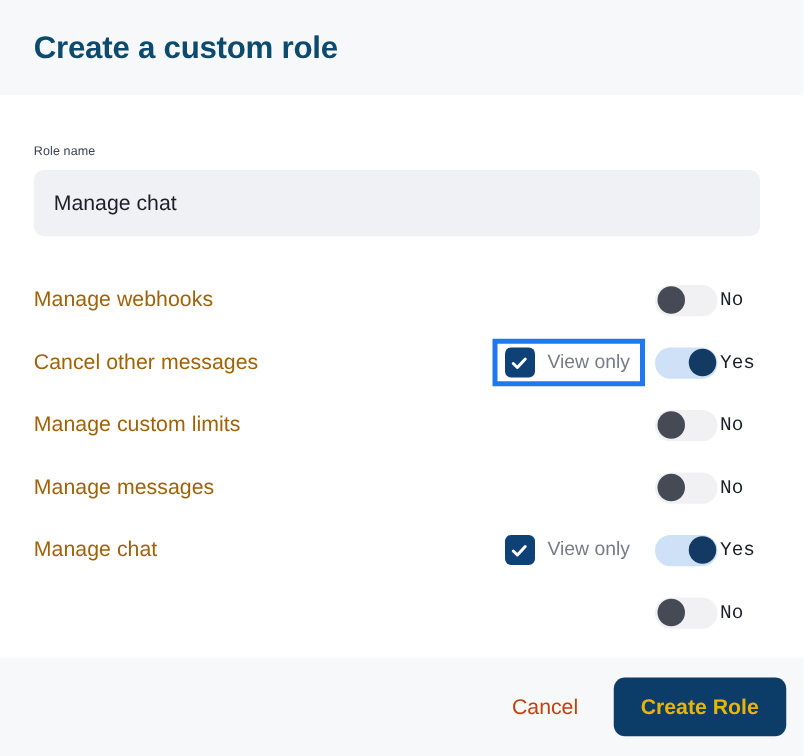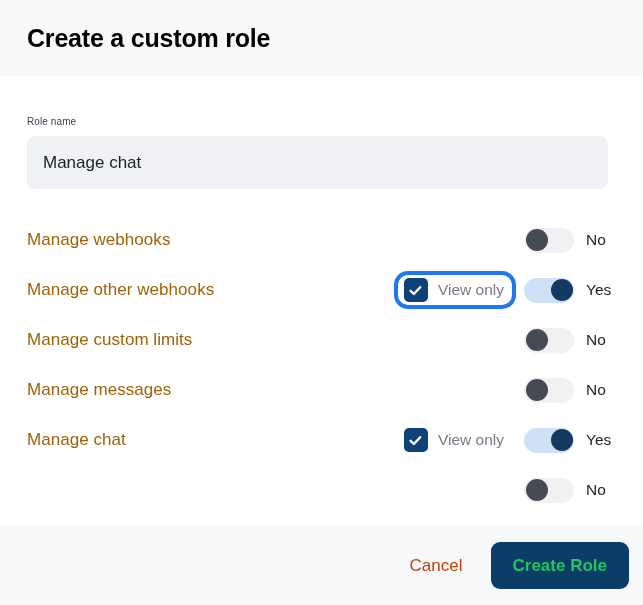--- a/index.html
+++ b/index.html
@@ -32,21 +32,21 @@
     background: #f7f8fa;
     display: flex;
     align-items: center;
     padding: 0 27px;
     flex: 0 0 auto;
   }
   .dialog-title {
     font-size: 25px;
     font-weight: 700;
     letter-spacing: -0.2px;
-    color: #000000;
+    color: #0c4a6e;
   }
 
   
   .dialog-body {
     flex: 1 1 auto;
     background: #ffffff;
     padding: 0 27px;
     position: relative;
     overflow: hidden;
   }
@@ -93,21 +93,21 @@
     position: absolute;
     left: 0;
     letter-spacing: 0.05px;
   }
 
   .viewonly-wrap {
     display: flex;
     align-items: center;
     gap: 10px;
     padding: 7px 12px 7px 10px;
-    border-radius: 14px;
+    border-radius: 0;
     margin-right: 8px;
   }
   .viewonly-wrap.focused {
     border: 4px solid #1f78f2;
     background: #ffffff;
     padding: 3px 8px 3px 6px;
   }
   .viewonly-wrap.hidden-slot {
     visibility: hidden;
   }
@@ -126,23 +126,24 @@
 
   .viewonly-label {
     font-size: 15.5px;
     color: #767c88;
     white-space: nowrap;
   }
 
   .toggle-group {
     display: flex;
     align-items: center;
-    gap: 12px;
+    gap: 2px;
     width: 92px;
     justify-content: flex-start;
+    font-family: Liberation Mono, monospace;
   }
 
   .toggle {
     width: 50px;
     height: 25px;
     border-radius: 13px;
     position: relative;
     flex: 0 0 auto;
     background: #f1f1f4;
   }
@@ -186,21 +187,21 @@
     padding: 10px 6px;
   }
 
   .btn-create {
     background: #0c3c68;
     border: none;
     border-radius: 9px;
     font-family: "Liberation Sans", sans-serif;
     font-size: 17px;
     font-weight: 700;
-    color: #22c55e;
+    color: #eab308;
     cursor: pointer;
     height: 47px;
     padding: 0 22px;
   }
 </style>
 </head>
 <body>
 
 <div class="dialog">
 
@@ -227,21 +228,21 @@
             <span class="viewonly-label">View only</span>
           </div>
           <div class="toggle-group">
             <div class="toggle off">
               <span class="knob"></span>
             </div>
             <span class="toggle-state">No</span>
           </div>
         </div>
         <div class="perm-row">
-          <div class="perm-name">Manage other webhooks</div>
+          <div class="perm-name">Cancel other messages</div>
           <div class="viewonly-wrap focused">
             <span class="checkbox">
               <svg width="15" height="15" viewBox="0 0 15 15" aria-hidden="true">
                 <path d="M2.6 7.8 L5.9 11.0 L12.2 4.2" fill="none" stroke="#ffffff" stroke-width="2.4" stroke-linecap="round" stroke-linejoin="round"></path>
               </svg>
             </span>
             <span class="viewonly-label">View only</span>
           </div>
           <div class="toggle-group">
             <div class="toggle on">

